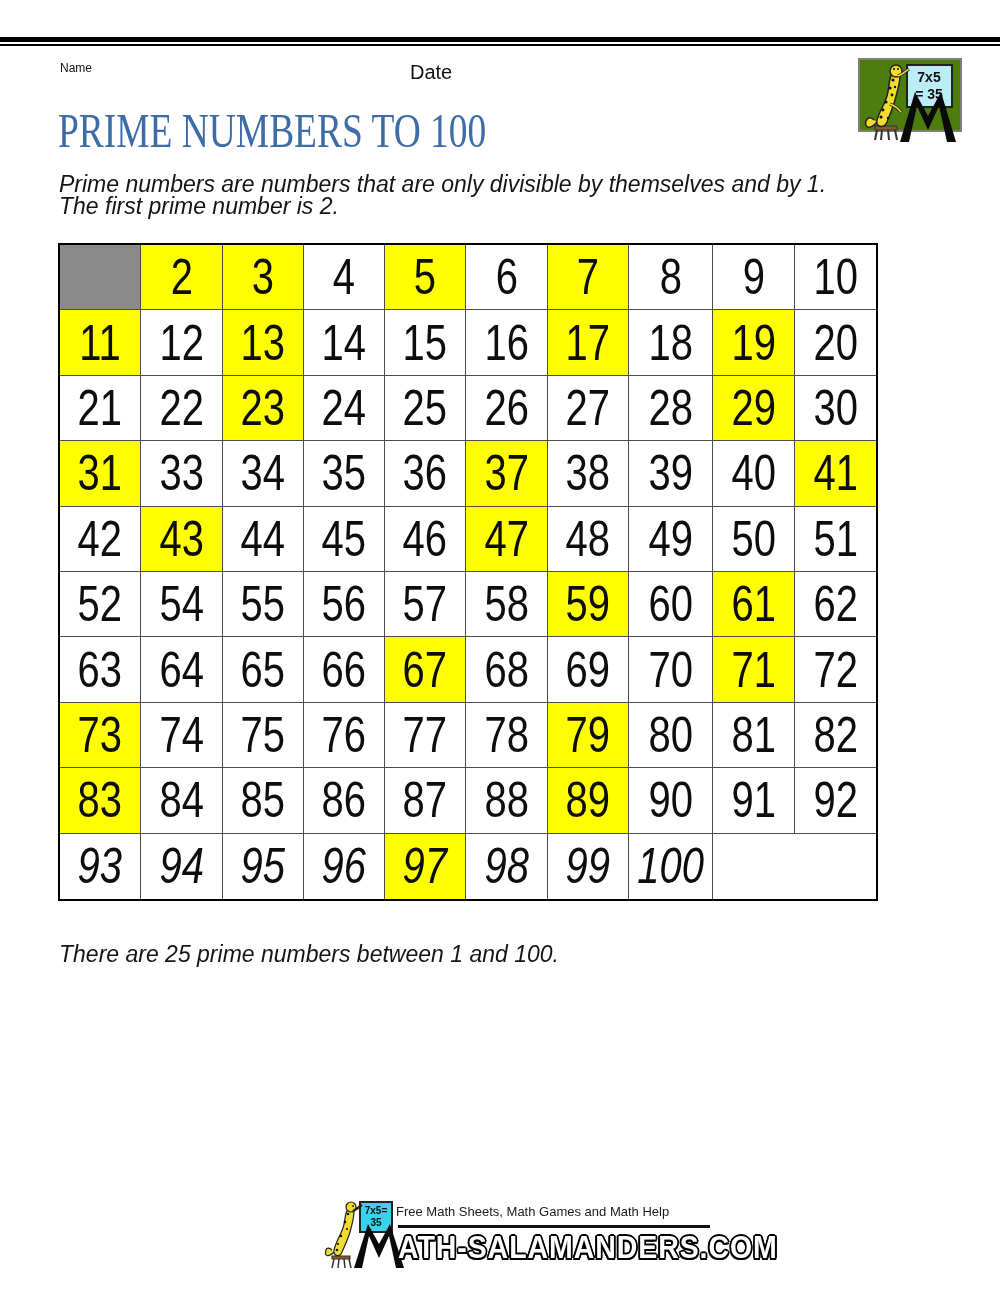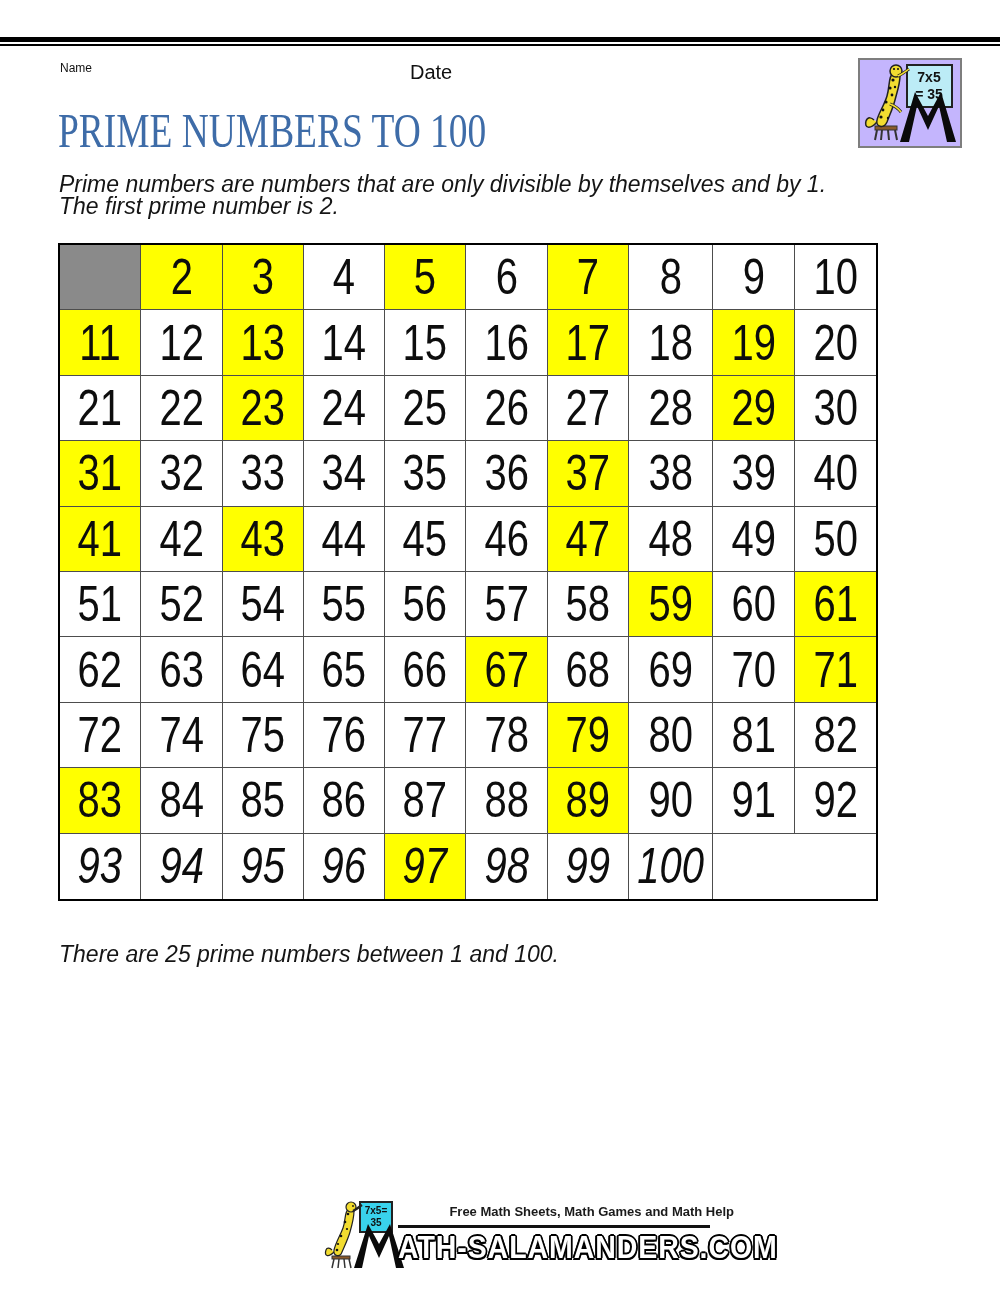--- a/index.html
+++ b/index.html
@@ -16,22 +16,22 @@
     position:relative; width:1000px; height:1294px; background:#ffffff; overflow:hidden;
     font-family:"Liberation Sans", sans-serif; color:var(--ink);
   }
   .top-rule {
     position:absolute; left:0; top:37px; width:1000px; height:9px;
     background:linear-gradient(to bottom, #000 0 55%, #fff 55% 74%, #000 74% 100%);
   }
   .name-label { position:absolute; left:60px; top:61px; font-size:12px; color:#111; }
   .date-label { position:absolute; left:410px; top:61px; font-size:20px; color:#111; }
   .logo-box {
-    position:absolute; left:858px; top:58px; width:104px; height:90px;
-    border:2px solid #7e7e7e; background:#c4b5fd;
+    position:absolute; left:858px; top:58px; width:104px; height:74px;
+    border:2px solid #7e7e7e; background:#4d7c0f;
   }
   .page-title {
     position:absolute; left:58px; top:103px;
     font-family:"Liberation Serif", serif; font-weight:normal;
     font-size:48px; color:var(--title-blue);
     transform:scaleX(0.78); transform-origin:left top; white-space:nowrap;
   }
   .intro-line { position:absolute; left:59px; font-style:italic; font-size:23px; color:#151515; white-space:nowrap; }
   .intro-1 { top:171px; }
   .intro-2 { top:193px; }
@@ -47,22 +47,22 @@
   }
   .cell:nth-child(10n) { border-right:none; }
   .cell:nth-child(n+91) { border-bottom:none;font-style:italic; }
   .cell.prime { background:var(--prime-highlight); }
   .cell.empty { background:var(--empty-cell); }
   .num { font-size:50px; color:var(--ink); transform:scaleX(0.8); line-height:1; }
   .summary-text { position:absolute; left:59px; top:941px; font-style:italic; font-size:23px; color:#151515; white-space:nowrap; }
   .footer { position:absolute; left:0; top:1196px; width:1000px; height:80px;padding-left:48px; }
   .footer-logo { position:absolute; left:324px; top:4px; width:80px; height:72px; }
   .footer-tagline {
-    position:absolute; left:422px; top:8px; width:312px; text-align:right;
-    font-weight:bold; font-size:13px; color:#1a1a1a; white-space:nowrap;
+    position:absolute; left:396px; top:8px; width:312px; text-align:left;
+    font-weight:normal; font-size:13px; color:#1a1a1a; white-space:nowrap;
   }
   .footer-line { position:absolute; left:398px; top:29px; width:312px; height:3px; background:#111; }
   .footer-wordmark {
     position:absolute; left:398px; top:34px; white-space:nowrap;
     font-weight:900; font-size:31px; letter-spacing:1px;
     color:#ffffff; transform:scaleX(0.92); transform-origin:left top;
     text-shadow:
       2px 0 0 #000, -2px 0 0 #000, 0 2px 0 #000, 0 -2px 0 #000,
       1.5px 1.5px 0 #000, -1.5px -1.5px 0 #000, 1.5px -1.5px 0 #000, -1.5px 1.5px 0 #000;
   }
@@ -208,23 +208,20 @@
       <div class="cell prime">
         <span class="num">29</span>
       </div>
       <div class="cell">
         <span class="num">30</span>
       </div>
       <div class="cell prime">
         <span class="num">31</span>
       </div>
       <div class="cell">
-        <span class="num">32</span>
-      </div>
-      <div class="cell">
         <span class="num">33</span>
       </div>
       <div class="cell">
         <span class="num">34</span>
       </div>
       <div class="cell">
         <span class="num">35</span>
       </div>
       <div class="cell">
         <span class="num">36</span>
@@ -326,20 +323,23 @@
         <span class="num">69</span>
       </div>
       <div class="cell">
         <span class="num">70</span>
       </div>
       <div class="cell prime">
         <span class="num">71</span>
       </div>
       <div class="cell">
         <span class="num">72</span>
+      </div>
+      <div class="cell prime">
+        <span class="num">73</span>
       </div>
       <div class="cell">
         <span class="num">74</span>
       </div>
       <div class="cell">
         <span class="num">75</span>
       </div>
       <div class="cell">
         <span class="num">76</span>
       </div>

